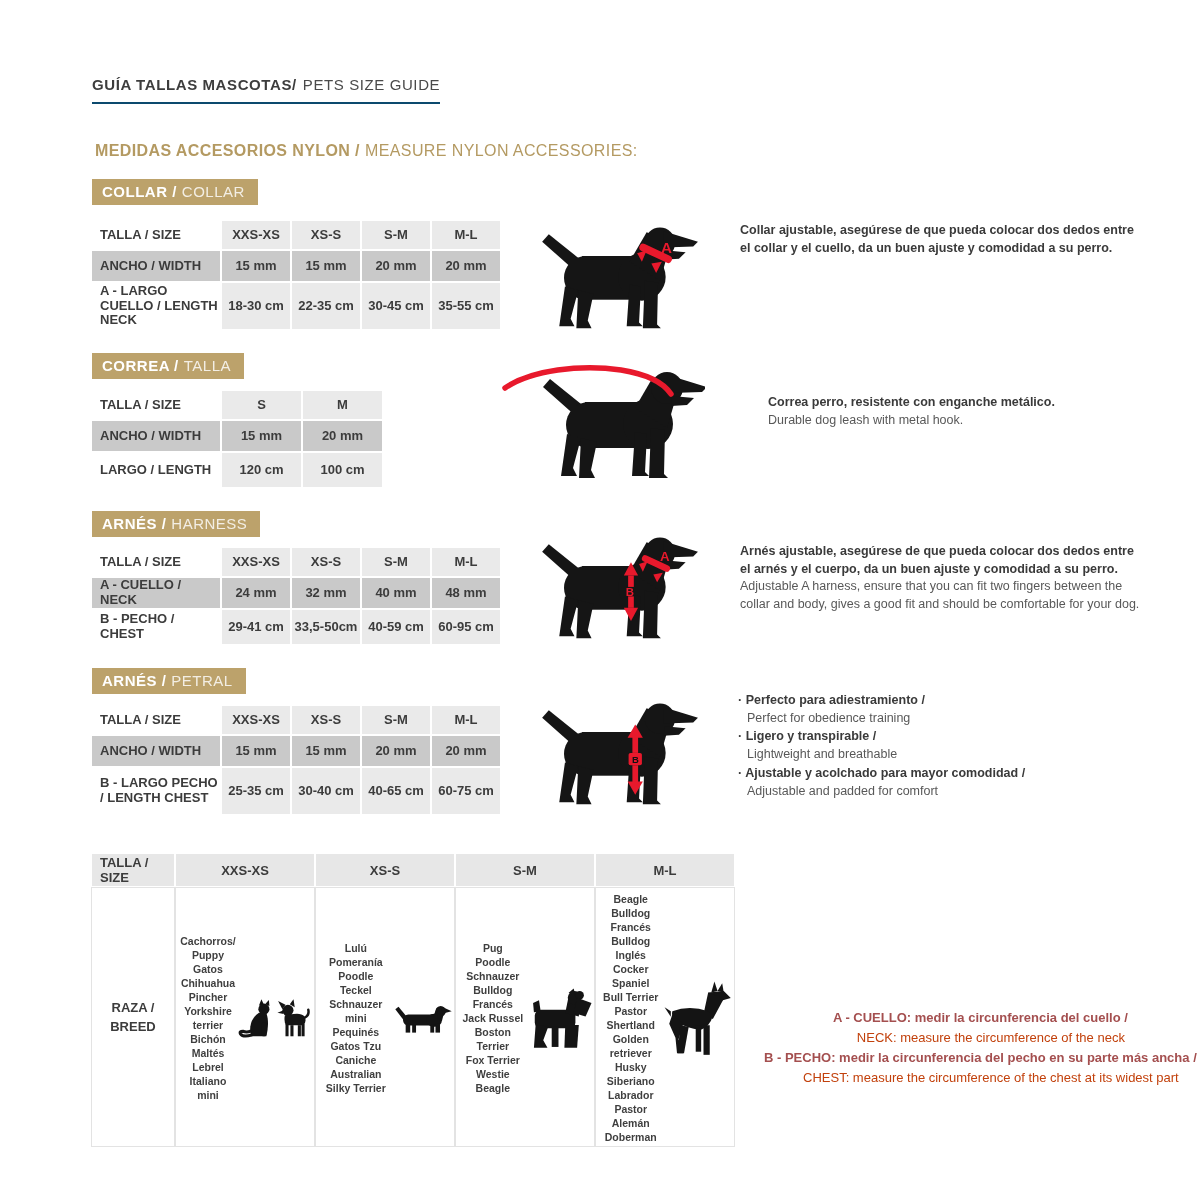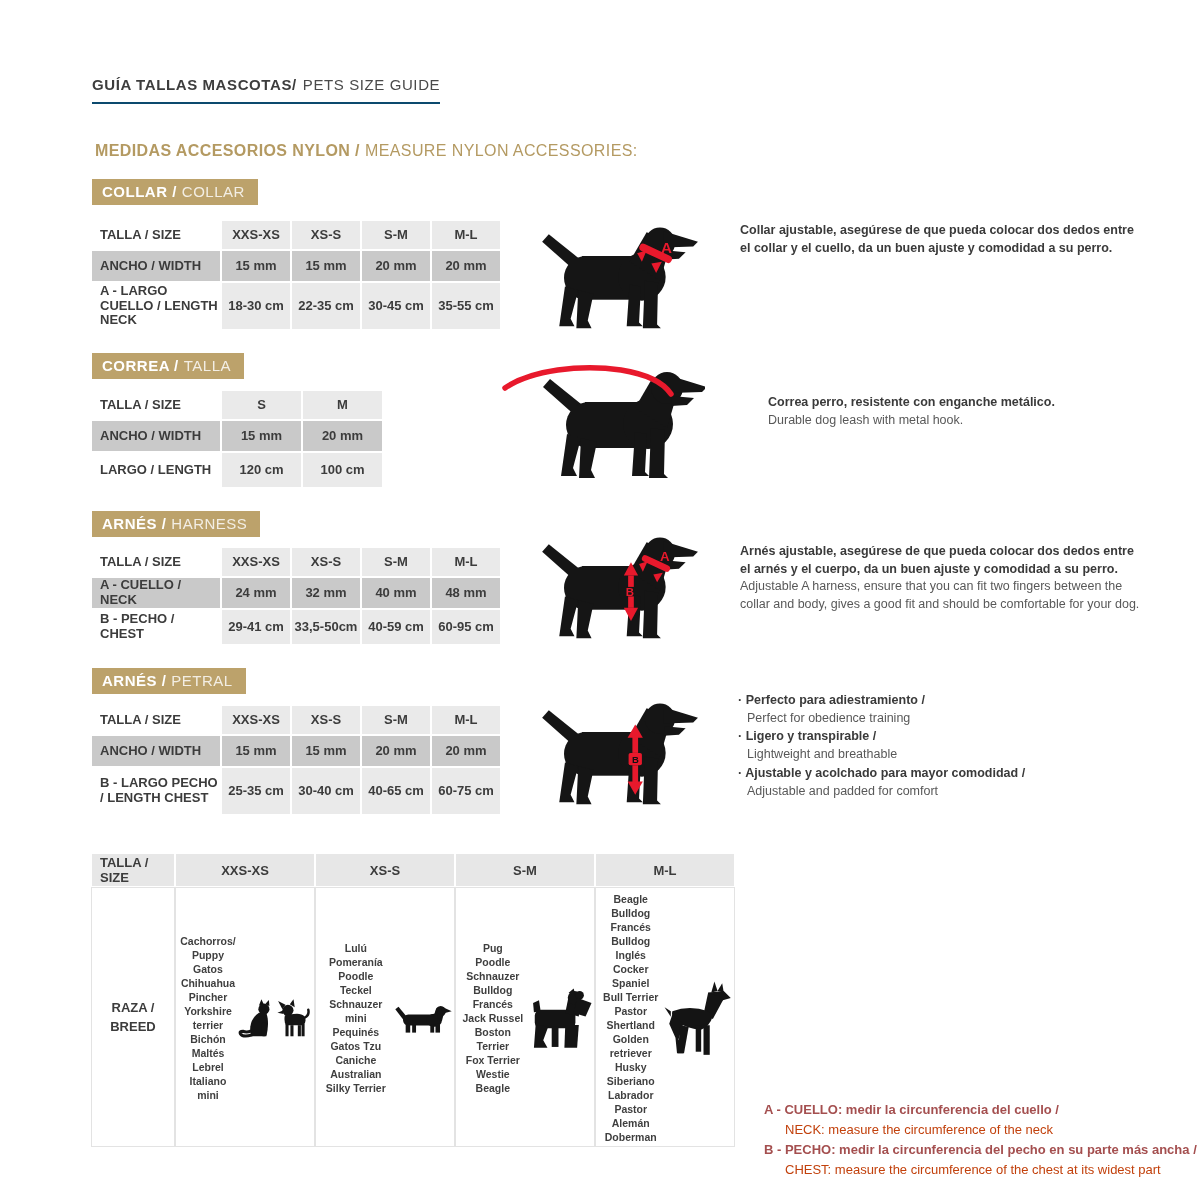--- a/index.html
+++ b/index.html
@@ -45,21 +45,21 @@
       font-weight:bold;font-size:13px;color:#3c3c3c;}
   .bh.first{justify-content:flex-start;padding-left:8px;}
   .bcell{background:#fff;outline:1px solid #e3e3e3;display:flex;flex-direction:row;
          align-items:center;justify-content:space-between;padding:8px 2px 4px;}
   .blist{font-size:10.5px;font-weight:bold;text-align:center;line-height:1.33;color:#3f3f3f;}
   .breed-label{background:#fff;outline:1px solid #e3e3e3;display:flex;align-items:center;
                justify-content:center;text-align:center;font-weight:bold;font-size:13px;
                white-space:pre-line;line-height:1.5;}
 
   
-  .notes{position:absolute;left:764px;top:1100px;font-size:13px;line-height:1.55;}
+  .notes{position:absolute;left:764px;top:1008px;font-size:13px;line-height:1.55;text-align:center;}
   .note-bold{color:#a44f4f;font-weight:bold;}
   .note-reg{color:#c2410c;padding-left:21px;}
 
   .dog-svg{position:absolute;}
   svg text{font-family:"Liberation Sans",sans-serif;}
 </style>
 </head>
 <body>
 
 <div id="canvas">

